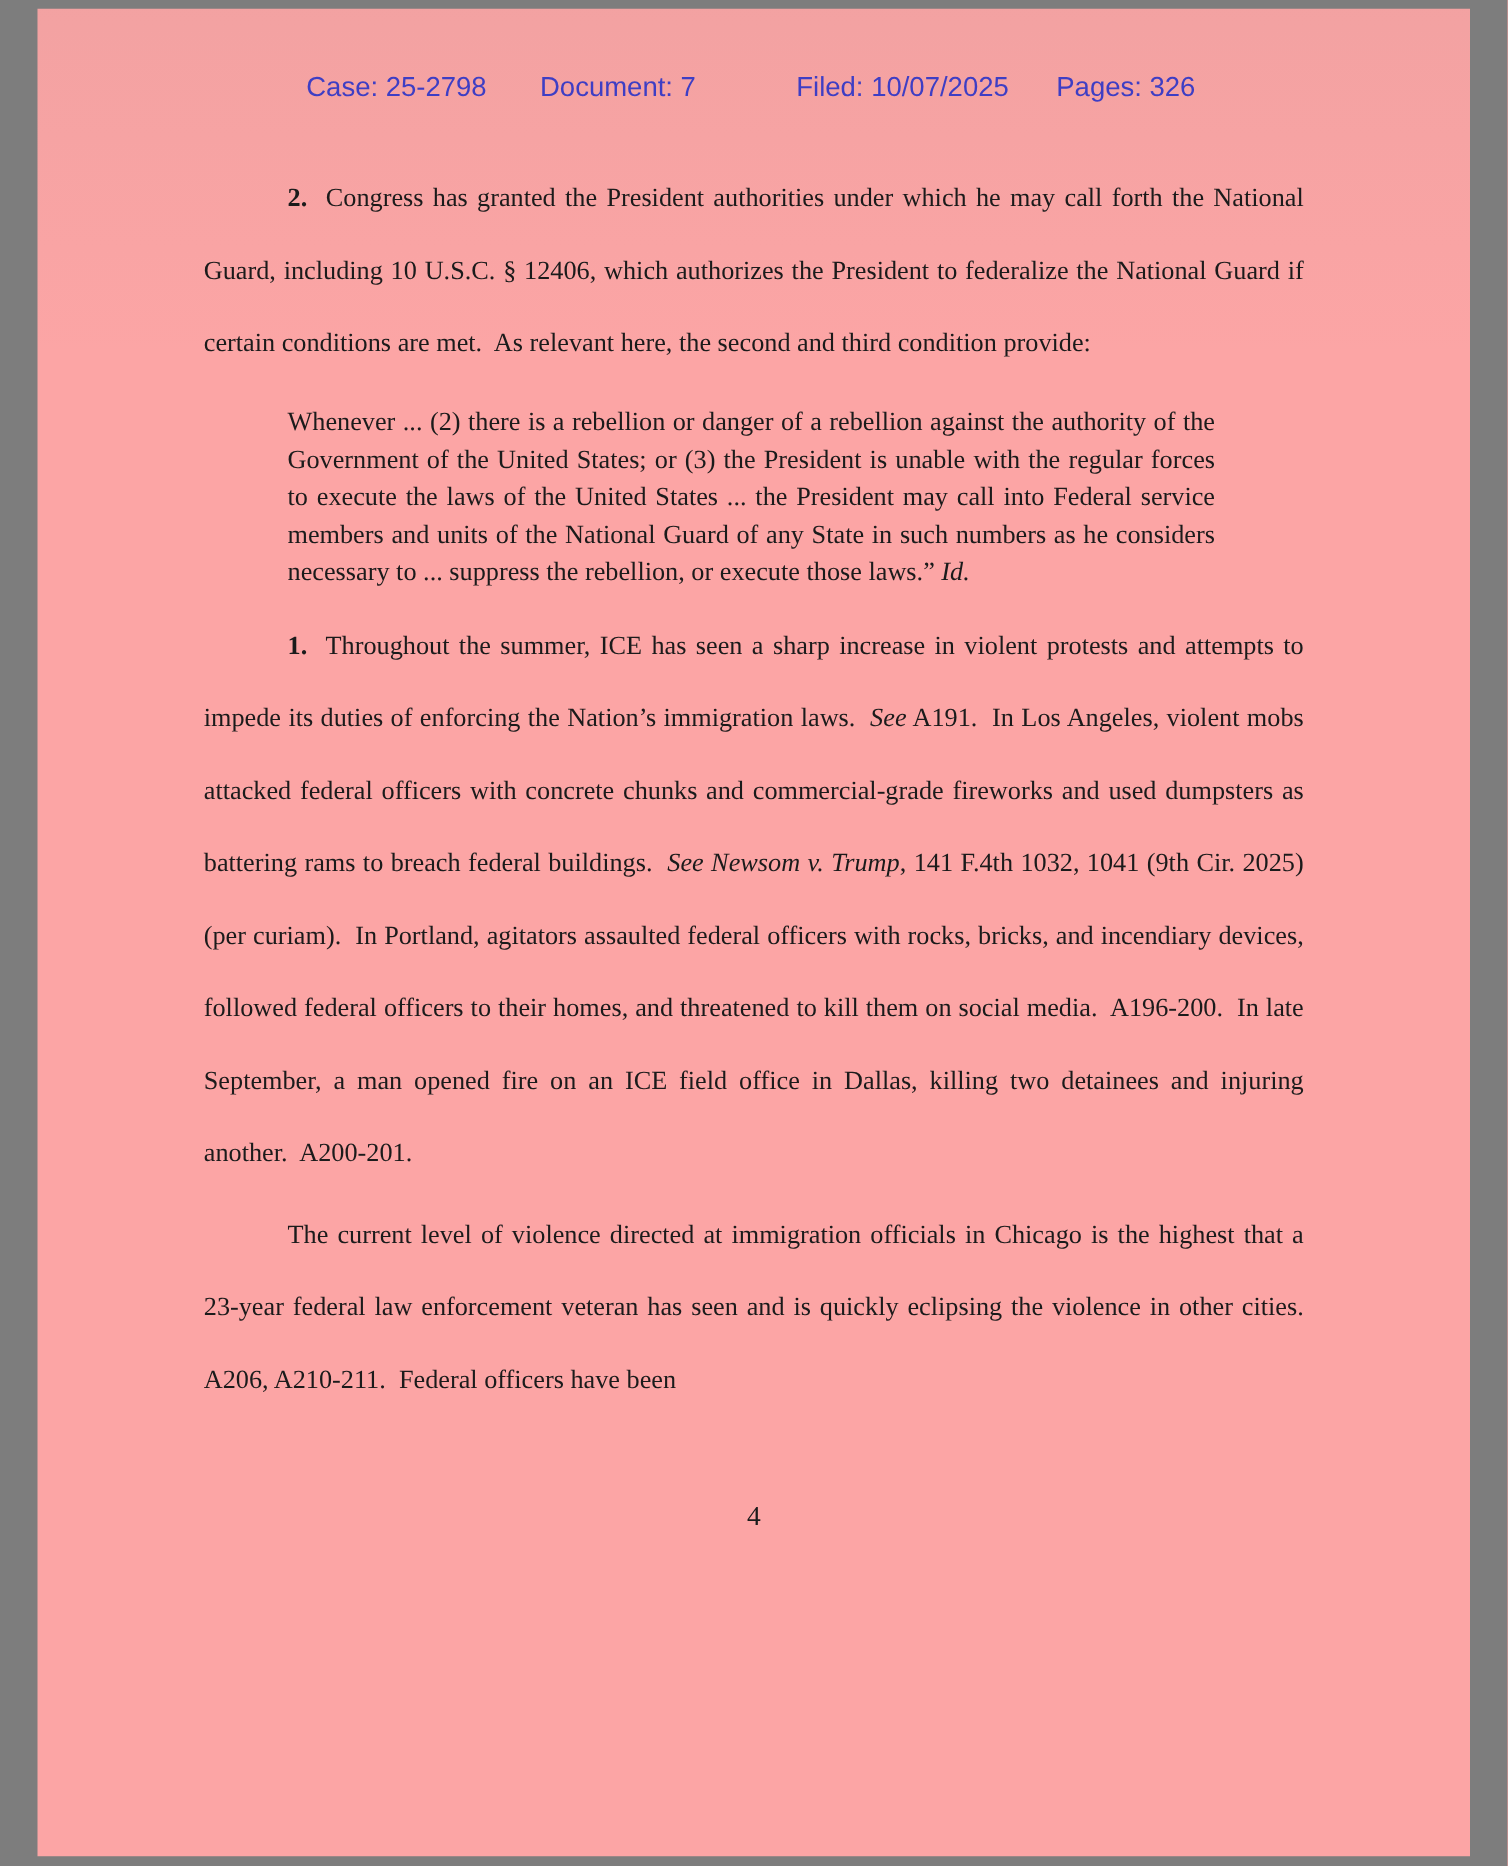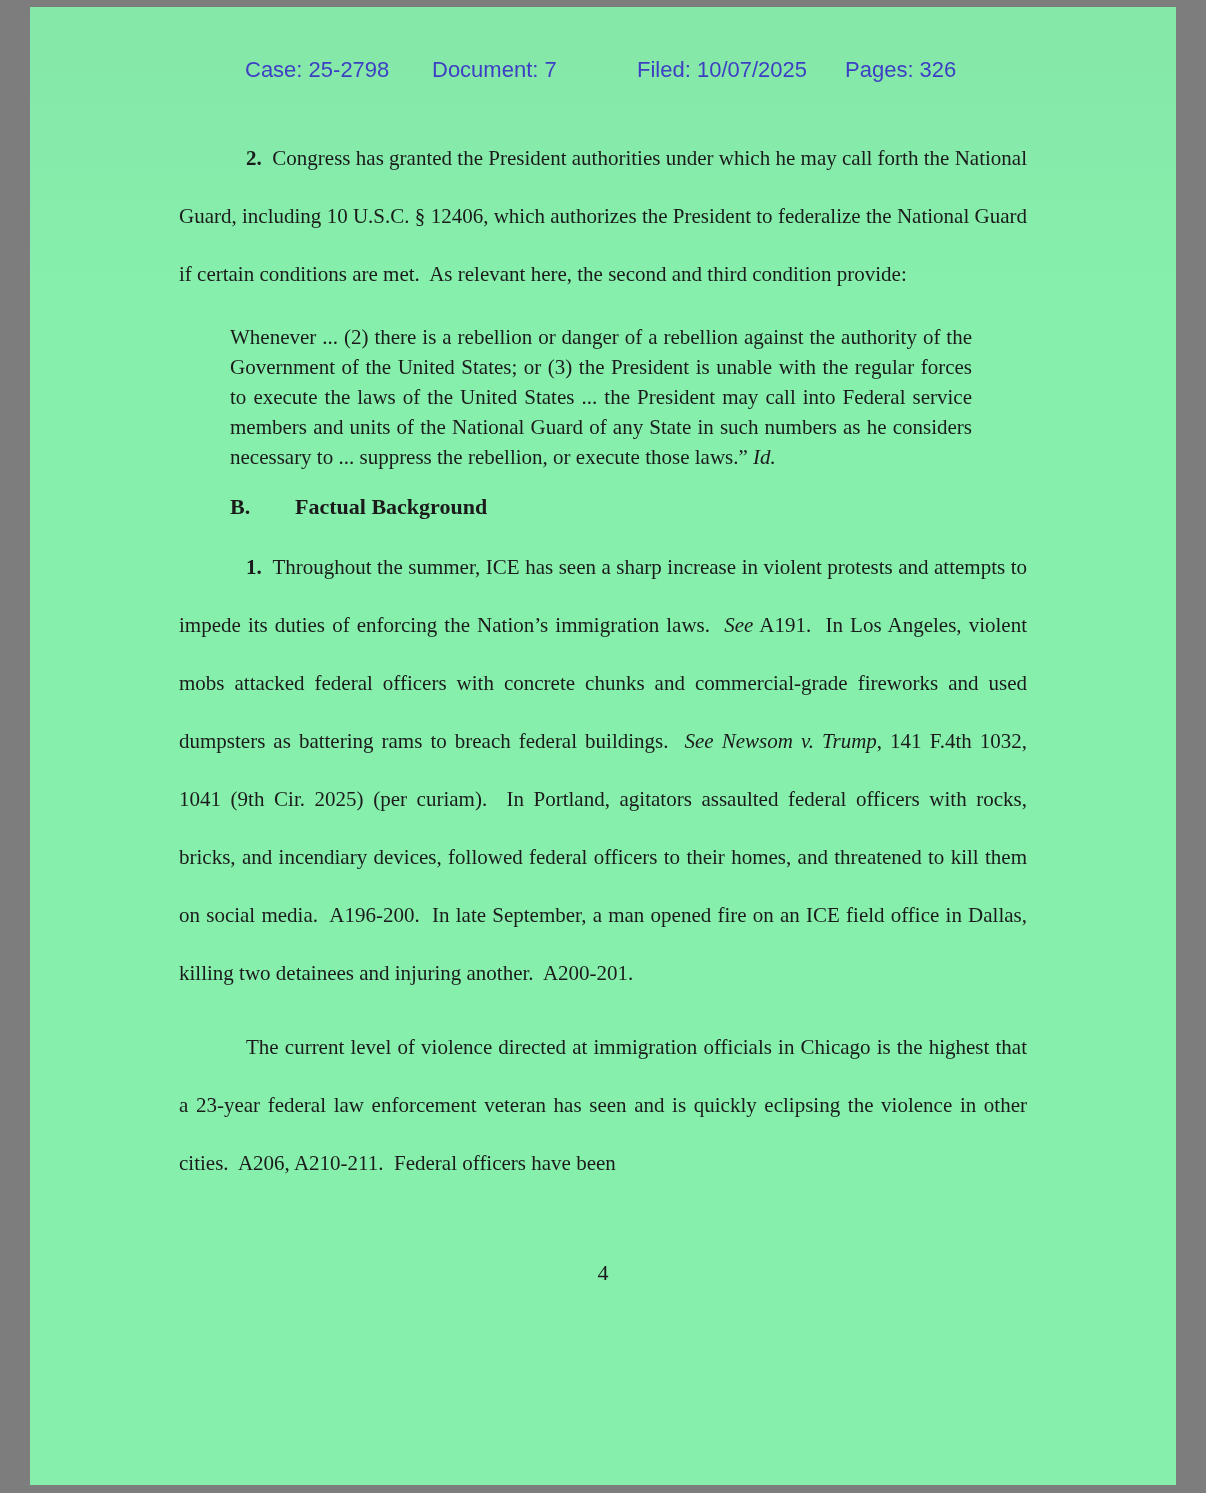--- a/index.html
+++ b/index.html
@@ -42,21 +42,21 @@
   .stamp-pages    { left: 815px; }
   .content {
     position: absolute;
     left: 133px;
     top: 0;
     width: 880px;
     font-size: 21px;
     color: #1b1b1b;
   }
   .para {
-    margin: 16px;
+    margin: 0;
     text-align: justify;
     line-height: 58px;
     text-indent: 67px;
     white-space: pre-wrap;
   }
   .p-first   { margin-top: 122px; }
   .quote {
     margin: 19px 71px 0 67px;
     text-align: justify;
     line-height: 30px;
@@ -78,38 +78,35 @@
     font-size: 22px;
     line-height: 30px;
   }
   span.b { font-weight: bold; }
   span.i { font-style: italic; }
 </style>
 </head>
 <body style="background: rgb(125, 125, 125);">
 
 <div>
-  <div class="page" style="background: #86efac;">
+  <div class="page" style="background: #fca5a5;">
 
     <div>
       <span class="stamp-item stamp-case" style="color: rgb(62, 62, 196);">Case: 25-2798</span>
       <span class="stamp-item stamp-document" style="color: rgb(62, 62, 196);">Document: 7</span>
       <span class="stamp-item stamp-filed" style="color: rgb(62, 62, 196);">Filed: 10/07/2025</span>
       <span class="stamp-item stamp-pages" style="color: rgb(62, 62, 196);">Pages: 326</span>
     </div>
 
     <div class="content">
 
       <p class="para p-first"><span class="b">2.</span><span>  Congress has granted the President authorities under which he may call forth the National Guard, including 10 U.S.C. § 12406, which authorizes the President to federalize the National Guard if certain conditions are met.  As relevant here, the second and third condition provide:</span></p>
 
       <div class="quote"><span>Whenever ... (2) there is a rebellion or danger of a rebellion against the authority of the Government of the United States; or (3) the President is unable with the regular forces to execute the laws of the United States ... the President may call into Federal service members and units of the National Guard of any State in such numbers as he considers necessary to ... suppress the rebellion, or execute those laws.” </span><span class="i">Id.</span></div>
 
-      <h3 class="heading">
-        <span class="num">B.</span><span>Factual Background</span>
-      </h3>
 
       <p class="para p-factual"><span class="b">1.</span><span>  Throughout the summer, ICE has seen a sharp increase in violent protests and attempts to impede its duties of enforcing the Nation’s immigration laws.  </span><span class="i">See</span><span> A191.  In Los Angeles, violent mobs attacked federal officers with concrete chunks and commercial-grade fireworks and used dumpsters as battering rams to breach federal buildings.  </span><span class="i">See Newsom v. Trump</span><span>, 141 F.4th 1032, 1041 (9th Cir. 2025) (per curiam).  In Portland, agitators assaulted federal officers with rocks, bricks, and incendiary devices, followed federal officers to their homes, and threatened to kill them on social media.  A196-200.  In late September, a man opened fire on an ICE field office in Dallas, killing two detainees and injuring another.  A200-201.</span></p>
 
       <p class="para p-chicago"><span>The current level of violence directed at immigration officials in Chicago is the highest that a 23-year federal law enforcement veteran has seen and is quickly eclipsing the violence in other cities.  A206, A210-211.  Federal officers have been</span></p>
 
       <div class="footer">4</div>
 
     </div>
   </div>
 </div>

